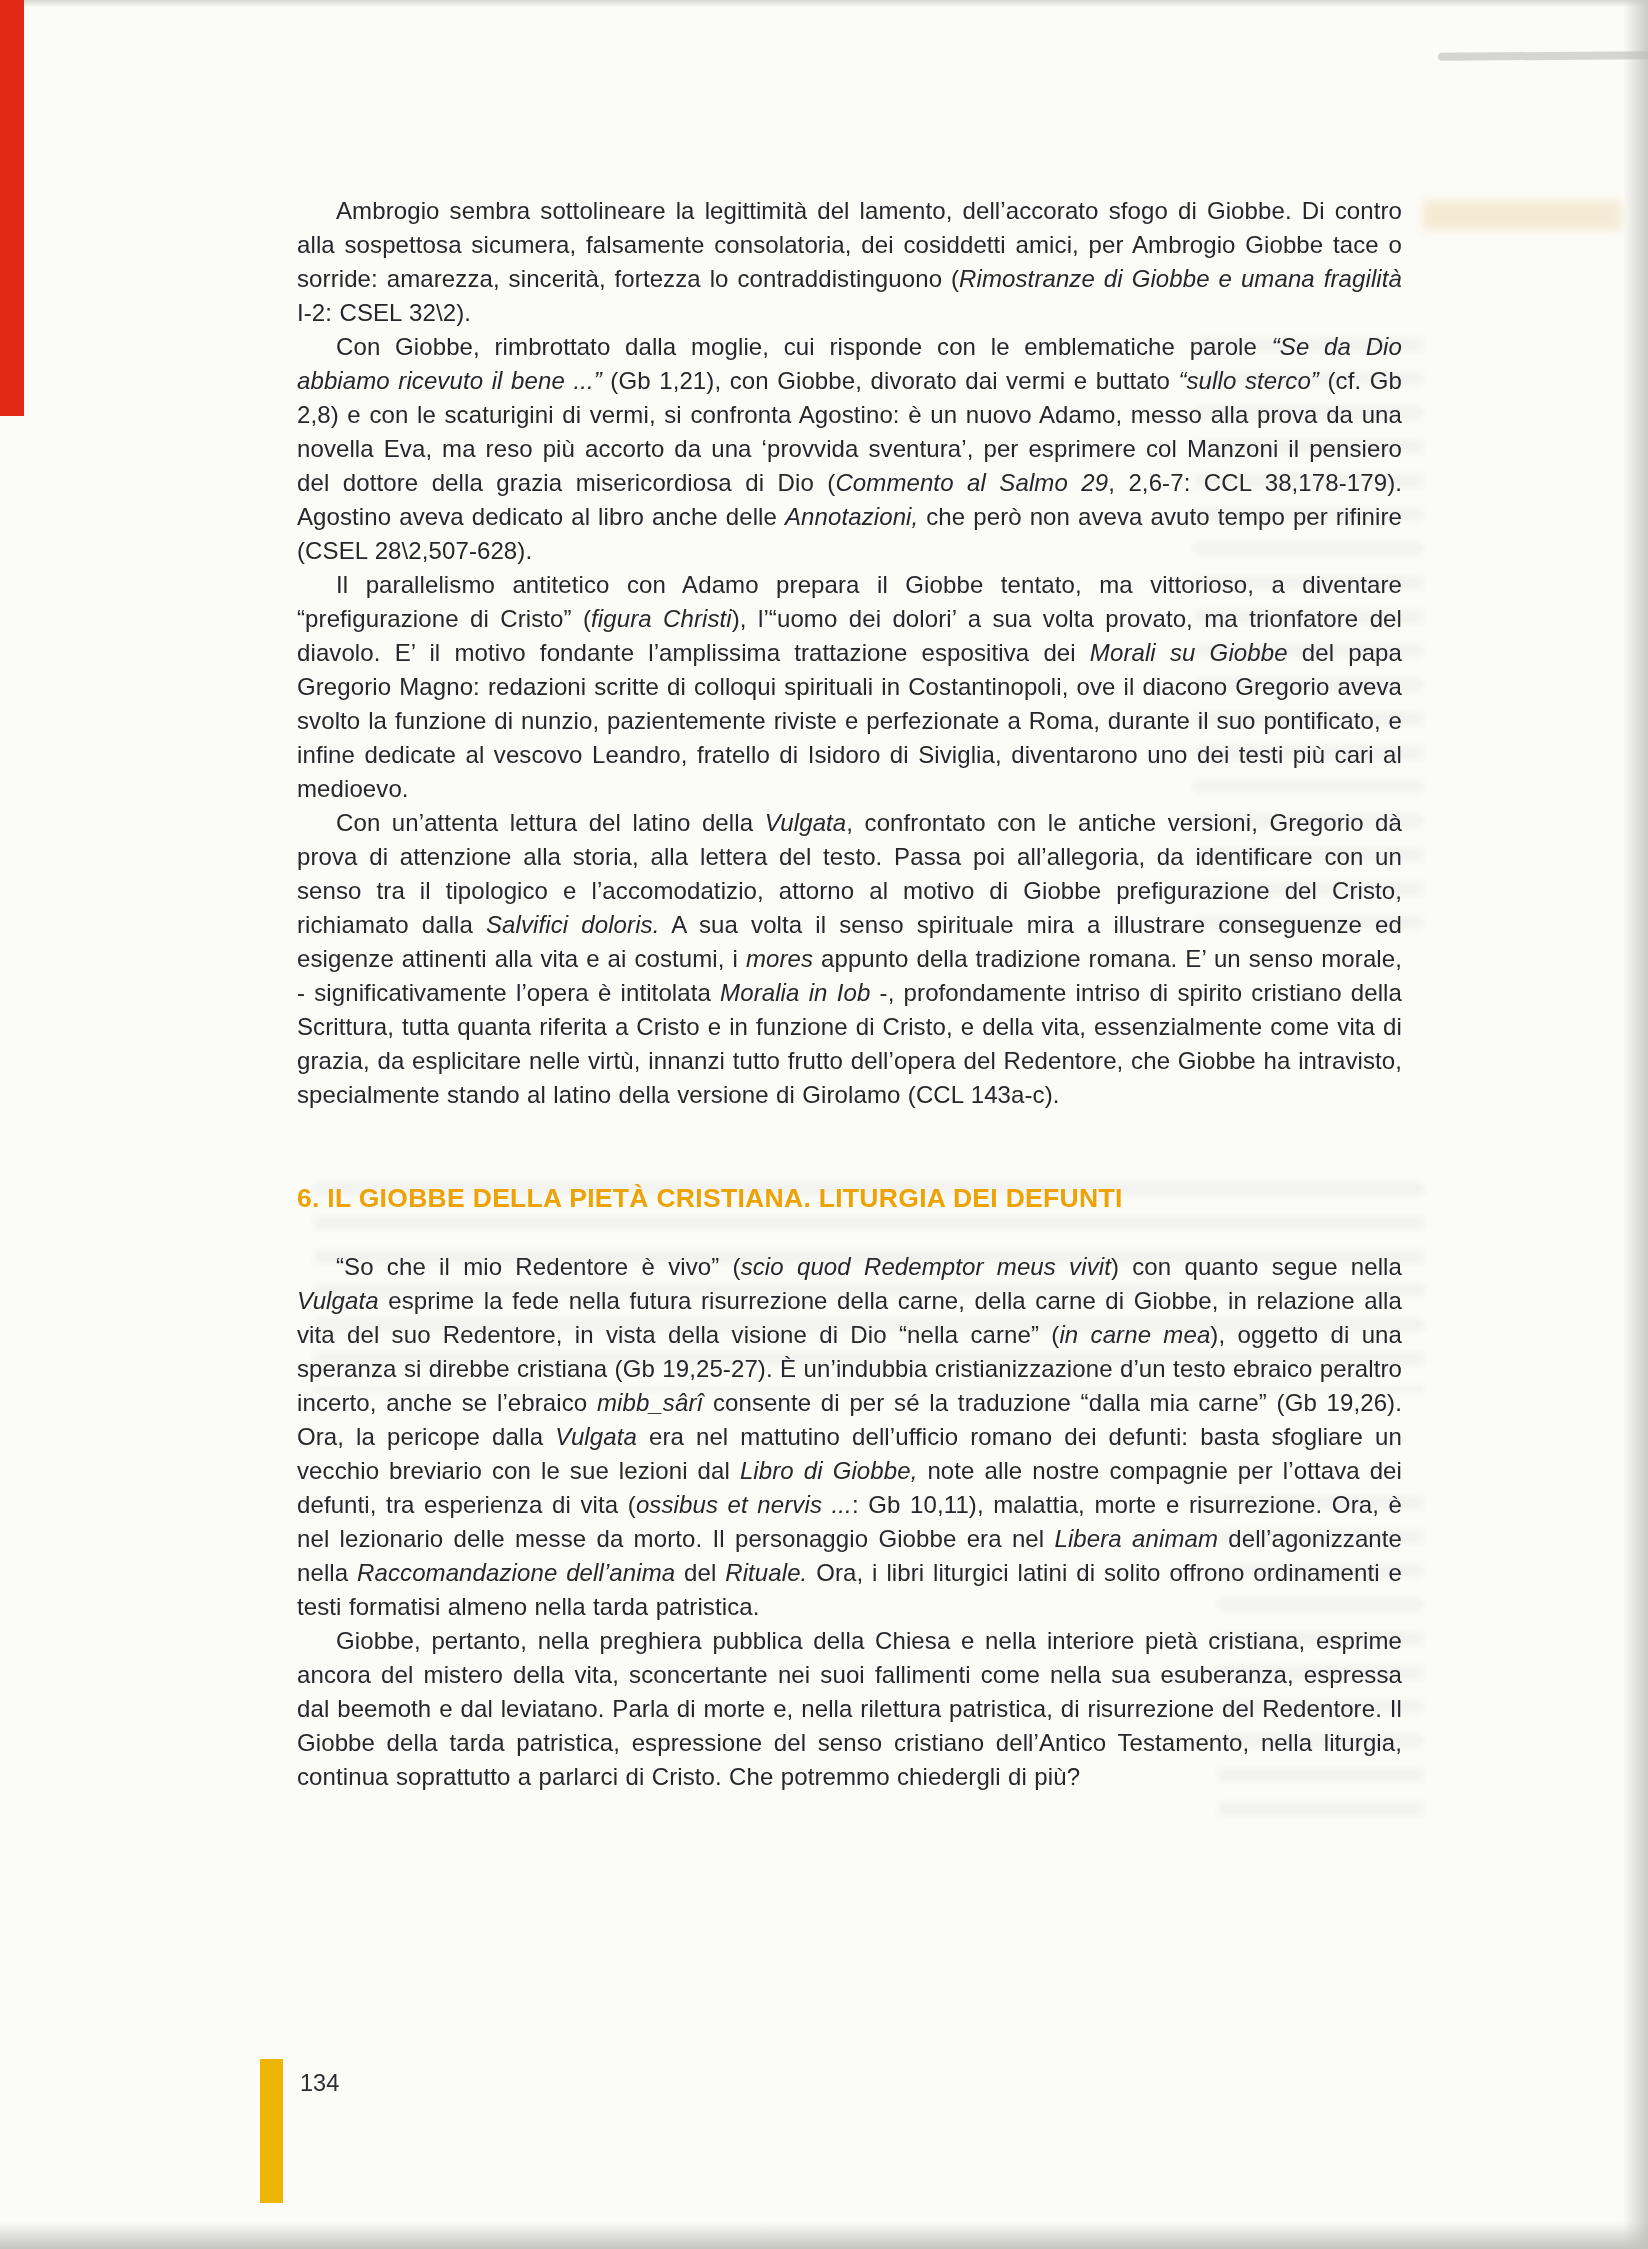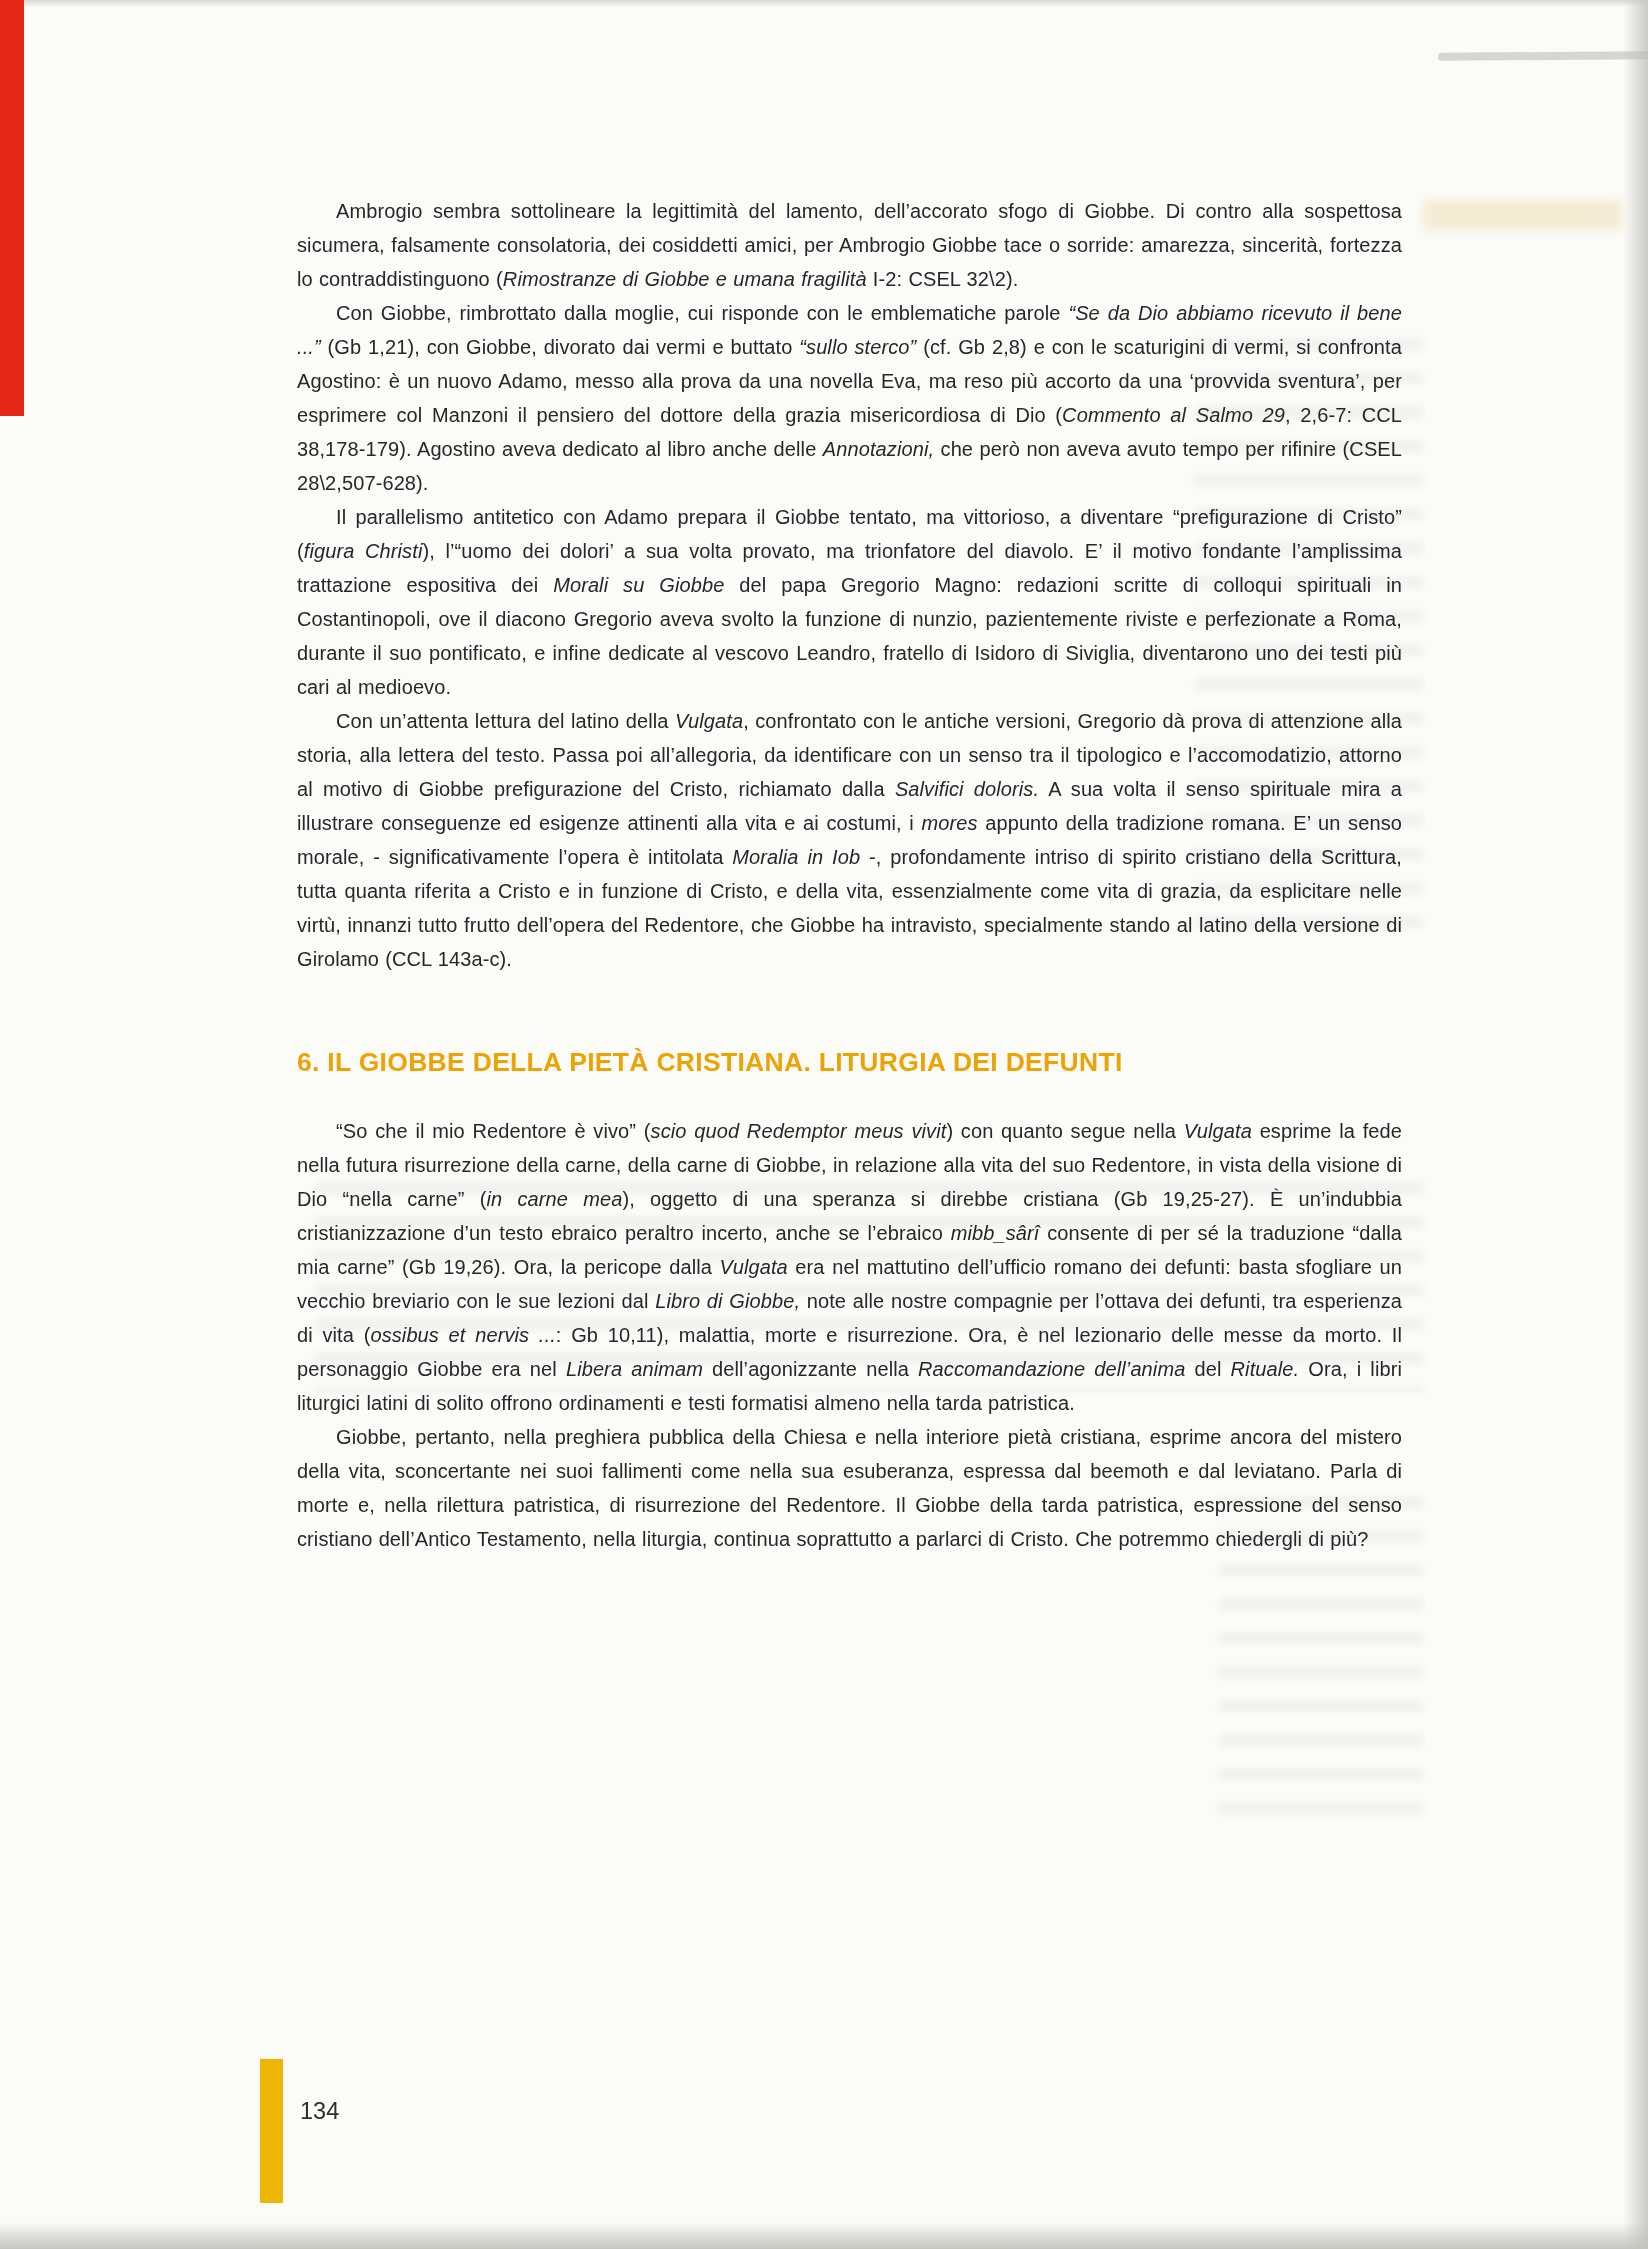--- a/index.html
+++ b/index.html
@@ -69,40 +69,39 @@
     font-weight:bold;
     letter-spacing:0.3px;
     color: var(--color-heading, #eda206);
     margin-bottom:35px;
   }
   .section-heading.second {
     margin-top:71px;
     margin-bottom:36px;
   }
   .body-para {
-    font-size:20px;
+    font-size:24px;
     line-height:34px;
     text-align:justify;
     text-indent:39px;
     letter-spacing:0.1px;
     word-spacing:0.6px;
   }
   .body-para .it { font-style:italic; }
 
   
   .folio-bar {
     position:absolute; left:260px; top:2059px;
     width:23px; height:144px;
     background: var(--color-yellow_bar, #efb505);
   }
   .folio-num {
     position:absolute; left:300px; top:2070px;
     font-size:23.5px;
     color:#2e2e33;
-    margin-top:28px;
   }
 </style>
 </head>
 <body>
 
 <div class="paper">
 
   <div class="edge-top"></div>
   <div class="edge-right"></div>
   <div class="edge-bottom"></div>

